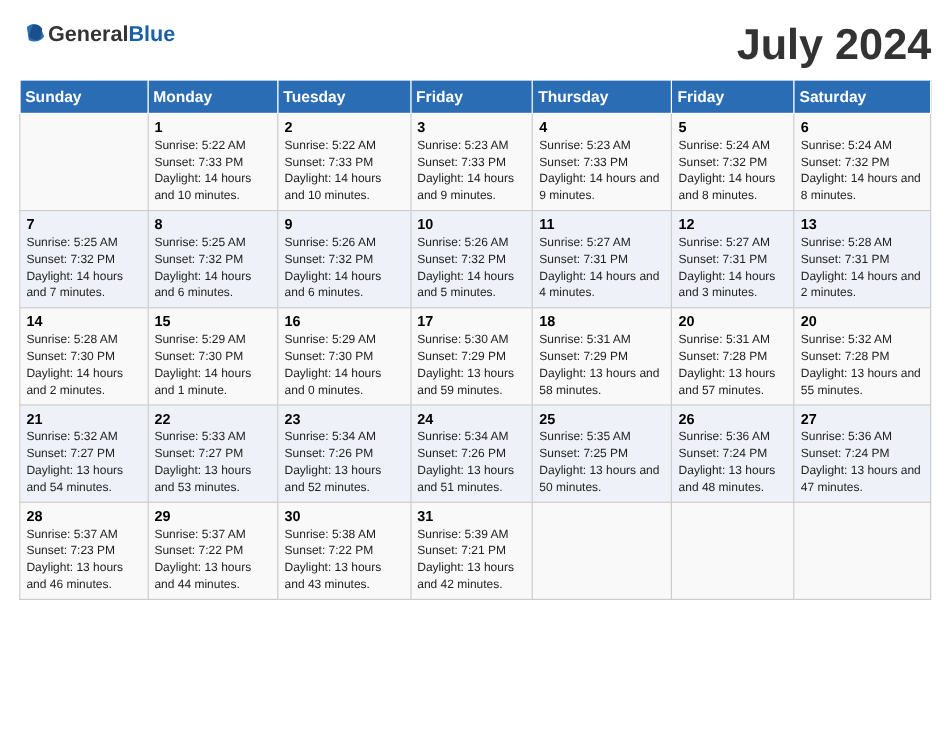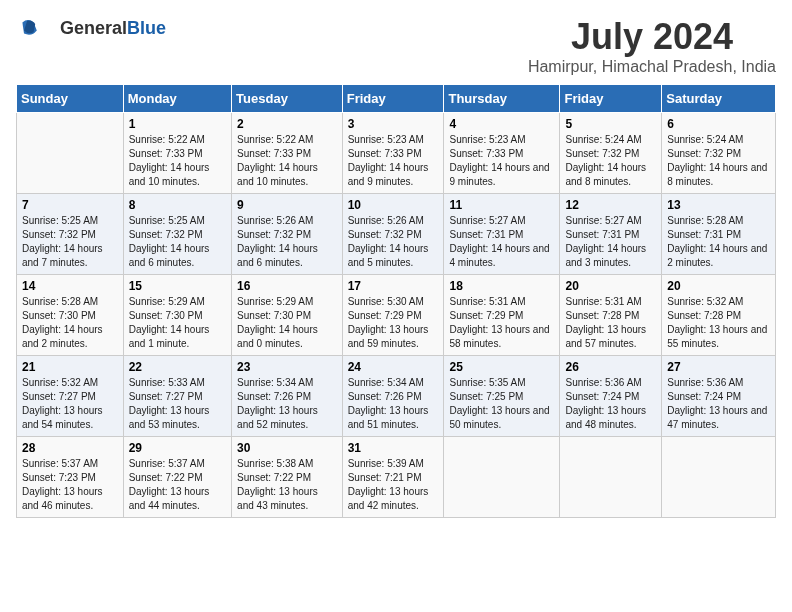--- a/index.html
+++ b/index.html
@@ -12,21 +12,21 @@
     }
     .header-area {
       display: flex;
       justify-content: space-between;
       align-items: flex-start;
       margin-bottom: 8px;
     }
     .logo {
       display: flex;
       align-items: center;
-      gap: 20px;
+      gap: 0;
     }
     .logo-text-general {
       font-size: 18px;
       font-weight: bold;
       color: #333;
     }
     .logo-text-blue {
       font-size: 18px;
       font-weight: bold;
       color: #1a5fa8;
@@ -98,21 +98,20 @@
     <svg class="logo-icon" viewBox="0 0 30 30">
       <path d="M8 8 Q15 2 22 8 L26 18 Q20 26 10 22 Z" fill="#2a6db5"></path>
       <path d="M14 6 Q20 4 24 10 L22 20 Q16 24 10 18 Z" fill="#1a4f8a"></path>
     </svg>
     <div>
       <span class="logo-text-general">General</span><span class="logo-text-blue">Blue</span>
     </div>
   </div>
   <div class="title-area">
     <div class="main-title">July 2024</div>
-    <div class="subtitle">Hamirpur, Himachal Pradesh, India</div>
   </div>
 </div>
 
 <table>
   <thead>
     <tr>
 
     <th>Sunday</th>
         <th>Monday</th>
         <th>Tuesday</th>

